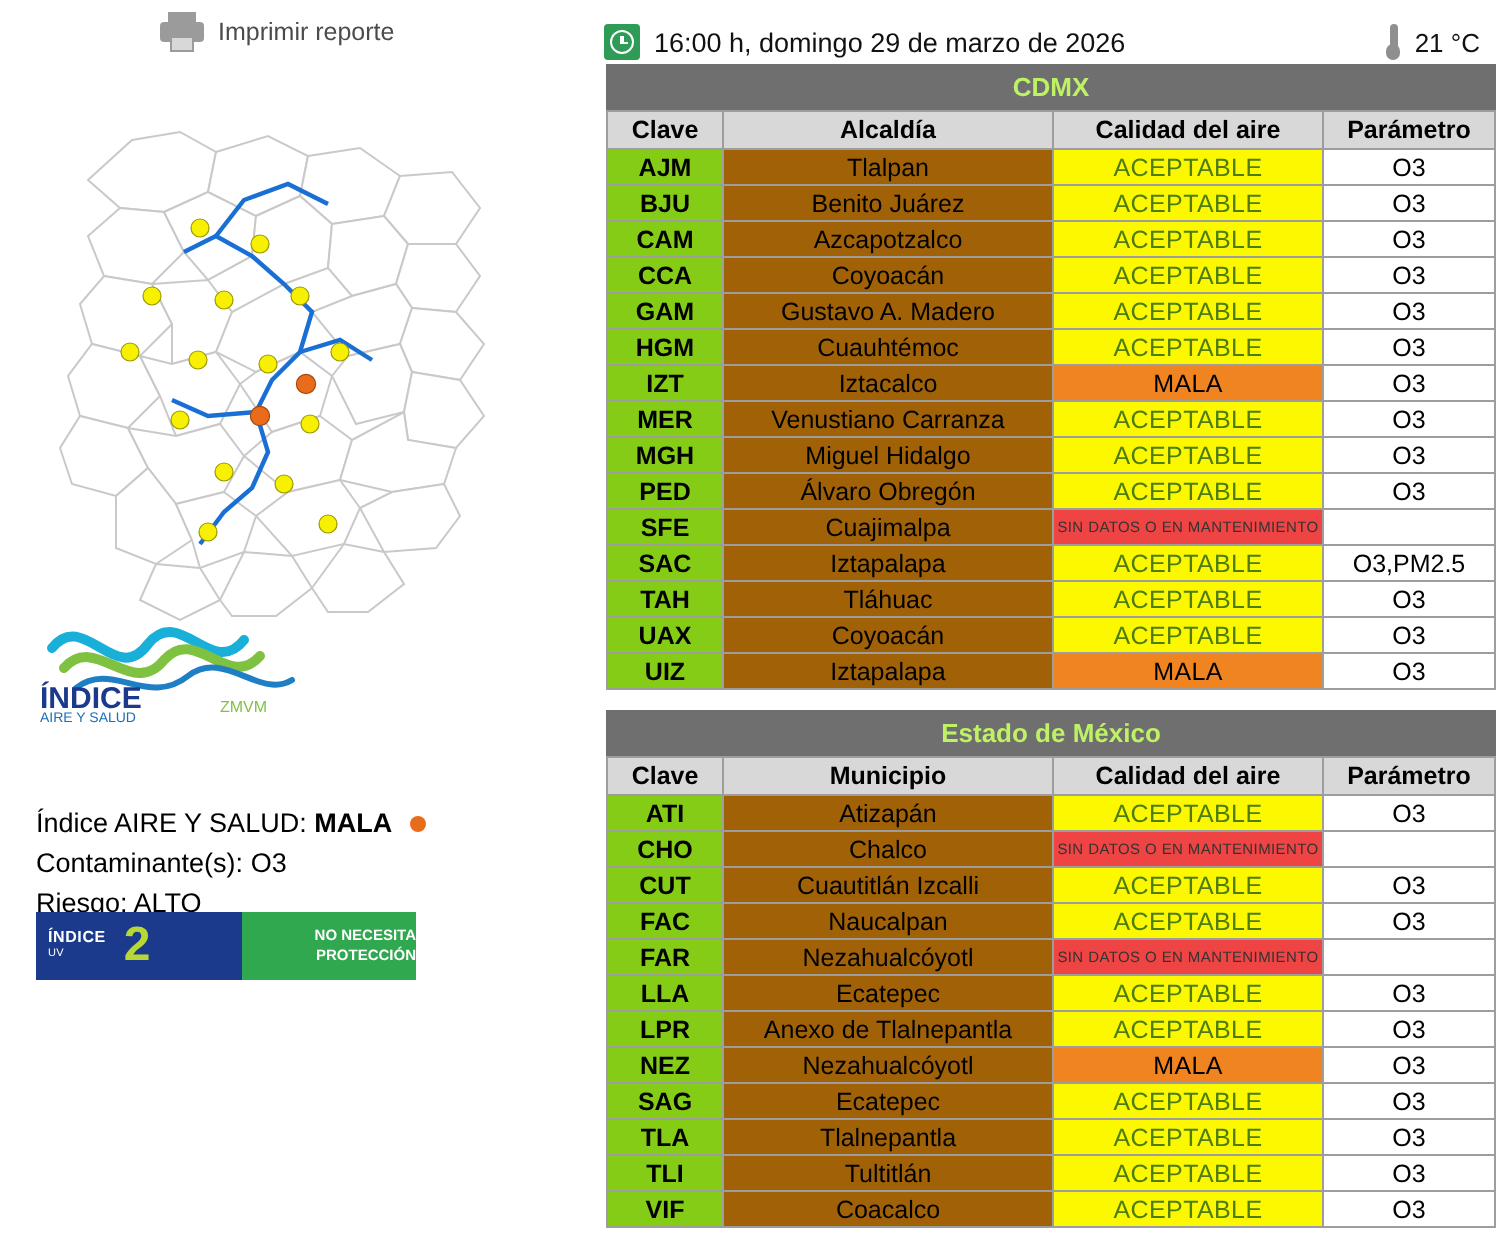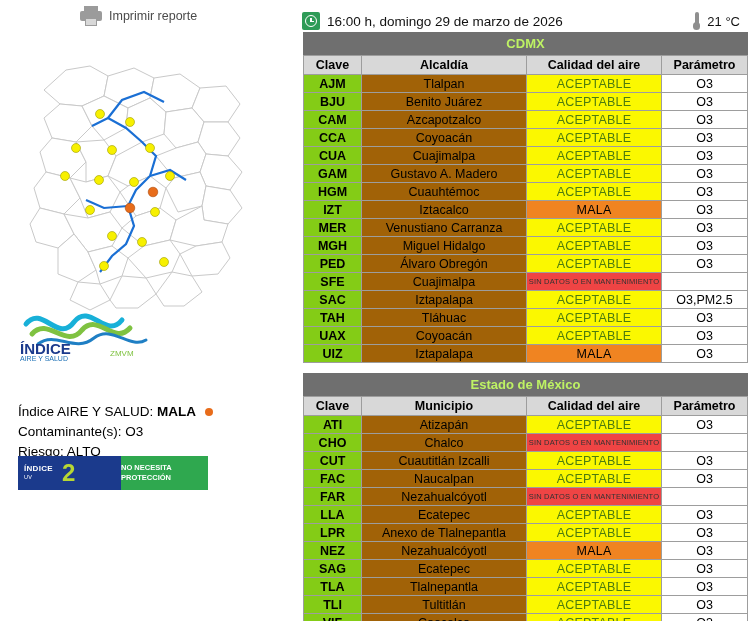--- a/index.html
+++ b/index.html
@@ -56,21 +56,21 @@
   .uv { position: absolute; left: 18px; top: 456px; width: 190px; height: 34px; display: flex; }
   .uv-left {
     width: 103px; background: #1b3a8c; color: #fff;
     display: flex; align-items: center; gap: 5px; padding-left: 6px;
   }
   .uv-brand { font-size: 8px; line-height: 9px; font-weight: bold; letter-spacing: .3px; }
   .uv-brand small { display: block; font-size: 5.5px; font-weight: normal; letter-spacing: .2px; }
   .uv-num { font-size: 24px; font-weight: bold; color: #b7d733; line-height: 24px; margin-left: 4px; }
   .uv-right {
     flex: 1; background: #2fa84f; color: #fff; font-size: 7.5px; font-weight: bold;
-    display: flex; flex-direction: column; align-items: flex-start; justify-content: center;
+    display: flex; flex-direction: column; align-items: flex-end; justify-content: center;
     line-height: 10px; text-align: center;
   }
 
   
   .right { position: absolute; left: 300px; top: 0; width: 450px; }
 
   .topbar { display: flex; align-items: center; height: 32px; padding-top: 10px; }
   .clock-icon { width: 18px; height: 18px; position: relative; margin-right: 7px; margin-left: 2px; }
   .clock-icon .sq { position: absolute; inset: 0; background: #2e9b57; border-radius: 2px; }
   .clock-icon .ring {
@@ -280,26 +280,20 @@
             <td class="col-cal cal aceptable">ACEPTABLE</td>
             <td class="col-param">O3</td>
           </tr>
           <tr>
             <td class="col-clave">CCA</td>
             <td class="col-name">Coyoacán</td>
             <td class="col-cal cal aceptable">ACEPTABLE</td>
             <td class="col-param">O3</td>
           </tr>
           <tr>
-            <td class="col-clave">CUA</td>
-            <td class="col-name">Cuajimalpa</td>
-            <td class="col-cal cal aceptable">ACEPTABLE</td>
-            <td class="col-param">O3</td>
-          </tr>
-          <tr>
             <td class="col-clave">GAM</td>
             <td class="col-name">Gustavo A. Madero</td>
             <td class="col-cal cal aceptable">ACEPTABLE</td>
             <td class="col-param">O3</td>
           </tr>
           <tr>
             <td class="col-clave">HGM</td>
             <td class="col-name">Cuauhtémoc</td>
             <td class="col-cal cal aceptable">ACEPTABLE</td>
             <td class="col-param">O3</td>

